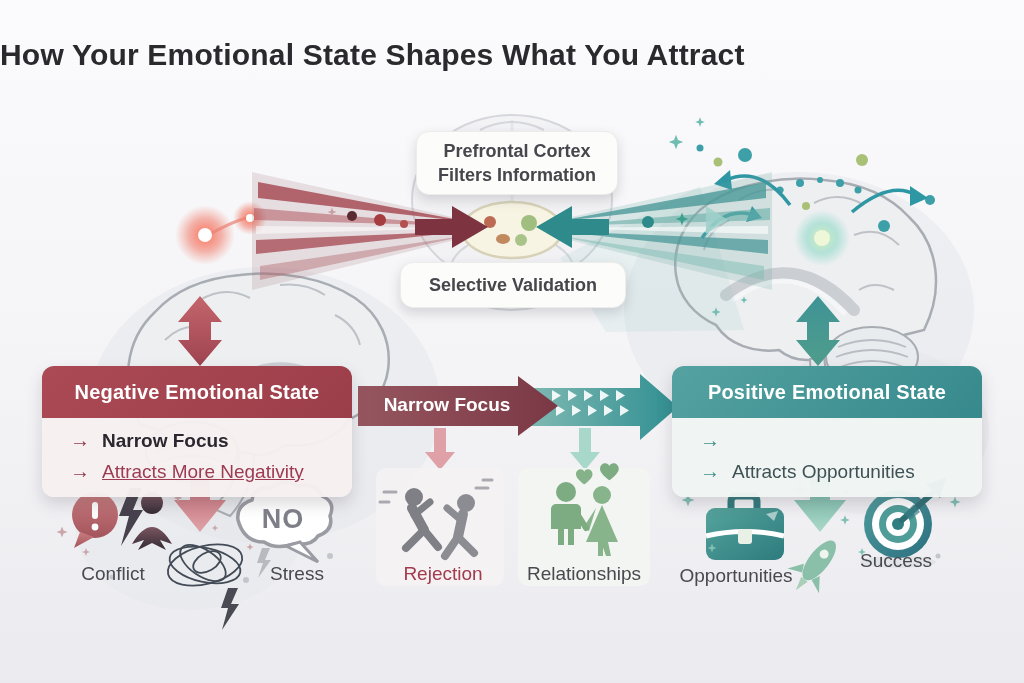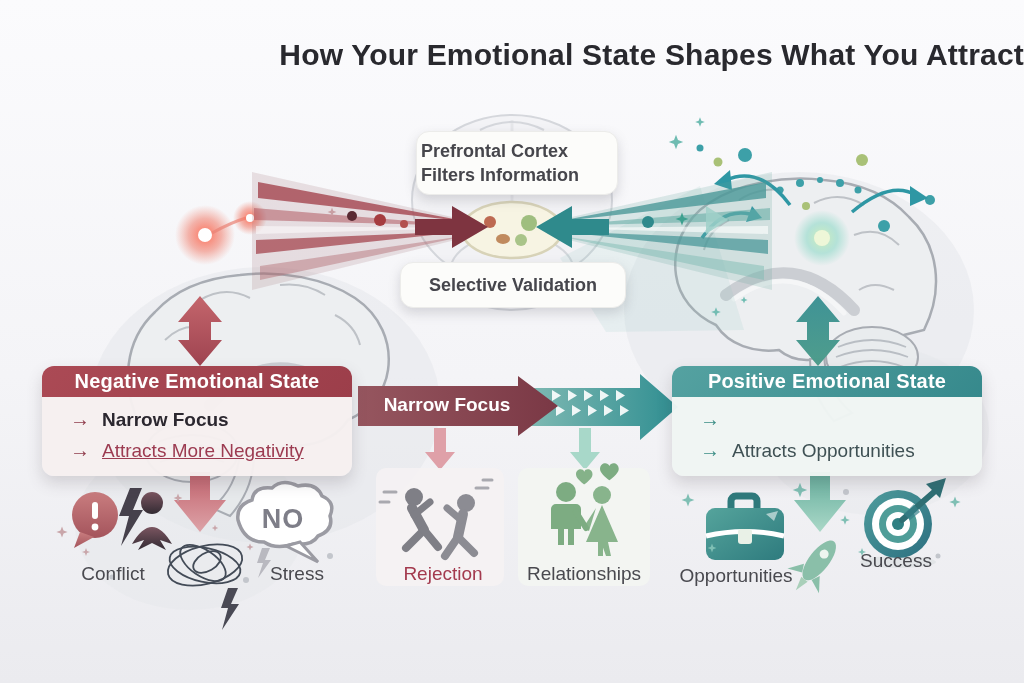--- a/index.html
+++ b/index.html
@@ -1,30 +1,30 @@
 <!DOCTYPE html>
 <html><head>
 <meta charset="utf-8">
 <style>
   html,body{margin:0;padding:0;background:#fff;}
   .canvas{position:relative;width:1024px;height:683px;overflow:hidden;
     background:linear-gradient(180deg,#fbfbfd 0%,#f4f4f7 55%,#ebebef 100%);
     font-family:"Liberation Sans",sans-serif;}
   .abs{position:absolute;}
-  .title{top:38px;left:0;width:1024px;text-align:right;font-size:30px;font-weight:800;
+  .title{top:38px;left:0;width:1024px;text-align:left;font-size:30px;font-weight:800;
     color:#29292e;letter-spacing:.2px;}
   .infobox{background:#fcfcfa;border:1px solid #ececea;border-radius:13px;
     box-shadow:0 5px 12px rgba(90,90,105,.22);display:flex;align-items:center;justify-content:center;
-    color:#46464c;font-size:18px;font-weight:600;line-height:1.35;}
+    text-align:center;color:#46464c;font-size:18px;font-weight:600;line-height:1.35;}
   .filter-box{left:416px;top:131px;width:192px;height:62px;padding:0 4px;}
   .validation-box{left:400px;top:262px;width:224px;height:44px;}
   .banner{width:310px;border-radius:12px;box-shadow:0 7px 16px rgba(80,70,80,.20);}
   .banner-neg{left:42px;top:366px;}
   .banner-pos{left:672px;top:366px;}
-  .banner-header{height:31px;border-radius:12px 12px 0 0;display:flex;align-items:center;
+  .banner-header{height:52px;border-radius:12px 12px 0 0;display:flex;align-items:center;
     justify-content:center;color:#fff;font-size:20px;font-weight:700;letter-spacing:.2px;}
   .banner-neg .banner-header{background:linear-gradient(135deg,#ab4a55,#9c3e4a);}
   .banner-pos .banner-header{background:linear-gradient(135deg,#55a2a1,#36898c);text-align:right;}
   .banner-body{border-radius:0 0 12px 12px;padding:9px 10px 12px 28px;display:flex;
     flex-direction:column;gap:4px;}
   .banner-neg .banner-body{background:rgba(246,240,240,.97);}
   .banner-pos .banner-body{background:rgba(239,245,243,.97);}
   .row{display:flex;align-items:center;gap:12px;font-size:19px;line-height:27px;}
   .bullet{font-weight:700;font-size:20px;}
   .neg-b{color:#8e3a4a;} .pos-b{color:#3b8d85;}

